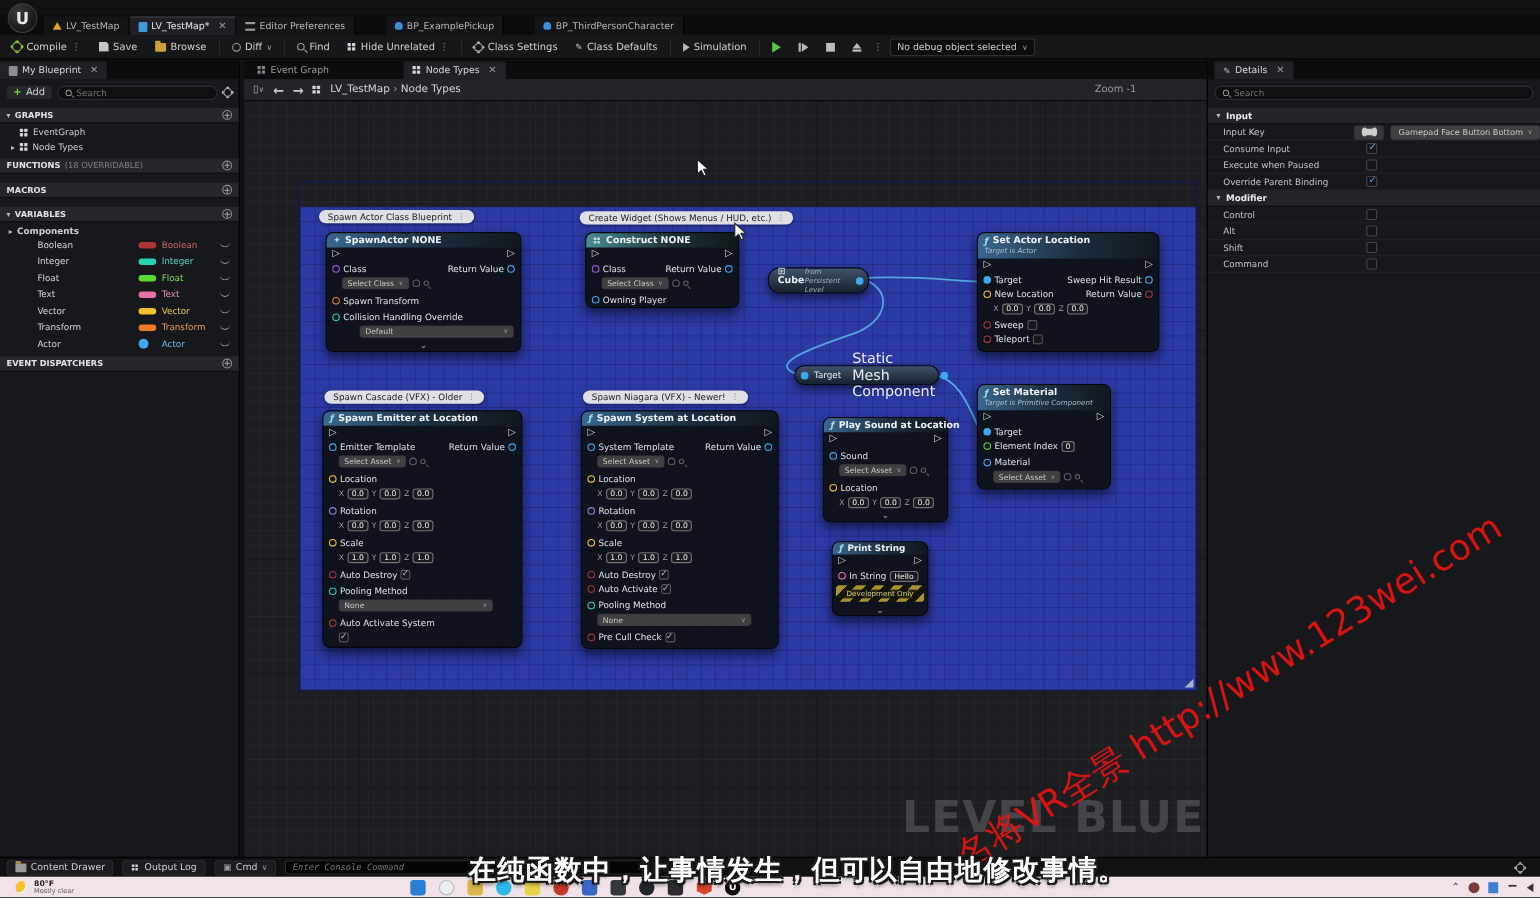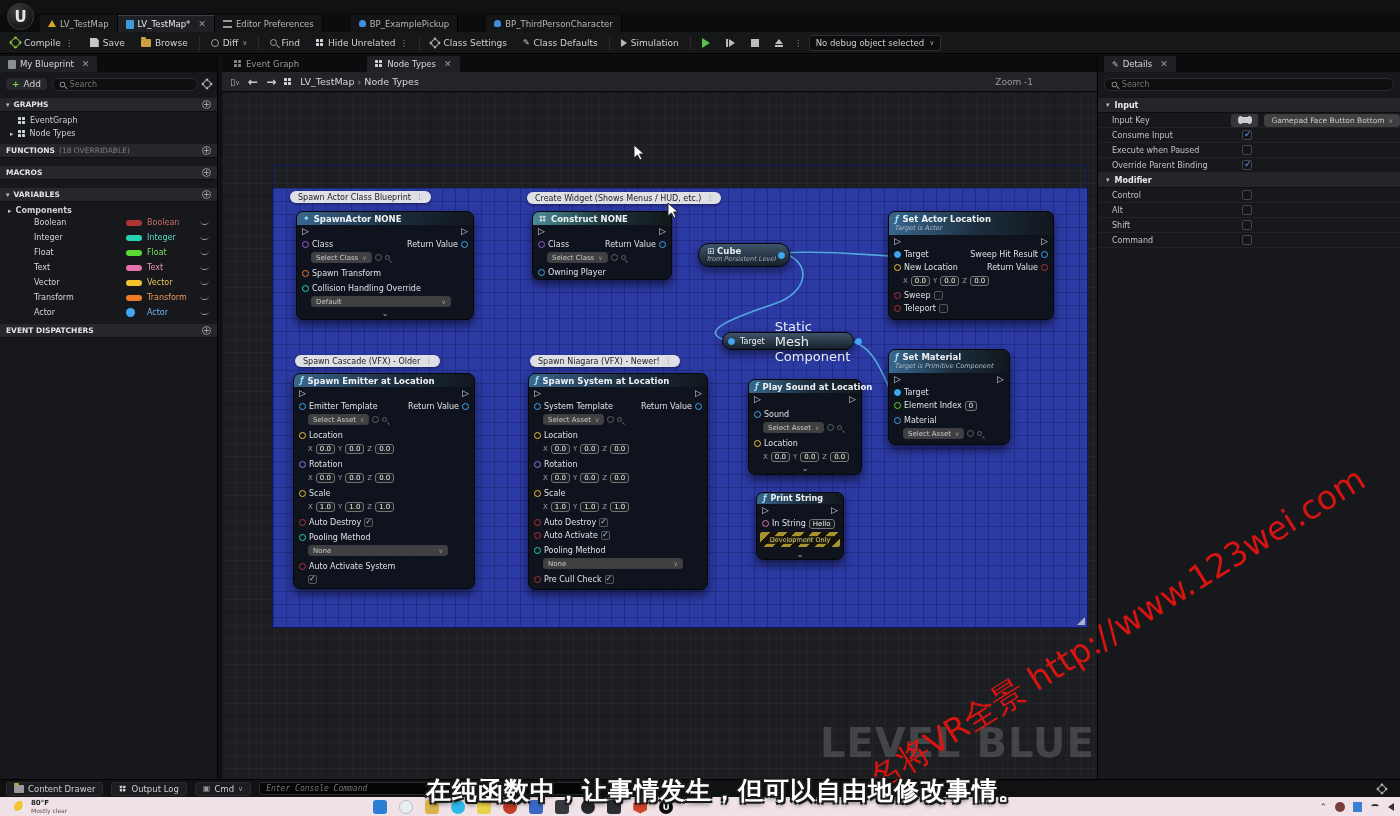--- a/index.html
+++ b/index.html
@@ -447,21 +447,21 @@
             <span class="mini-lens"></span>
           </div>
         <div class="r" style="margin-top:3px;">
             <span class="pin" style="--c:#ef7b2a"></span>
             <span>Spawn Transform</span>
           </div>
         <div class="r" style="margin-top:2px;">
             <span class="pin" style="--c:#25d2b4"></span>
             <span>Collision Handling Override</span>
           </div>
-        <div class="r" style="padding-left:14px;">
+        <div class="r" style="padding-left:30px;">
             <span class="dd" style="width:140px;justify-content:space-between;">
               <span>Default</span>
               <span class="chev">∨</span>
             </span>
           </div>
         <div class="r" style="min-height:11px;">
             <span class="chevd">⌄</span>
           </div>
       </div>
 
@@ -502,21 +502,21 @@
         <div class="r" style="margin-top:2px;">
             <span class="pin" style="--c:#3fa7f4"></span>
             <span>Owning Player</span>
           </div>
       </div>
       <svg class="abs" style="left:444px;top:110px;z-index:6" width="16" height="18">
           <path d="M2,1 L2,14 L5.5,11 L8,16 L10,15 L7.6,10 L12,10 Z" fill="#fff" stroke="#222" stroke-width="1"></path>
         </svg>
 
       <div class="pillnode" style="left:476px;top:151px;width:92px;height:24px;">
-        <div style="display:flex;flex-direction:column;line-height:8px;">
+        <div style="display:flex;line-height:8px;">
           <span style="font-size:8.5px;font-weight:bold;"><span style="color:#bfc8d2;">⊞ </span><span>Cube</span></span>
           <span style="font-size:6.5px;font-style:italic;color:#9fb0bf;">from Persistent Level</span>
         </div>
         <span class="pin filled" style="--c:#3fa7f4;position:absolute;right:4px;top:8px;"></span>
       </div>
 
       <div class="pillnode" style="left:500px;top:240px;width:132px;height:18px;font-size:8px;padding:0 5px;">
         <span class="pin filled" style="--c:#3fa7f4"></span>
         <span>Target</span>
         <span style="flex:1"></span>

